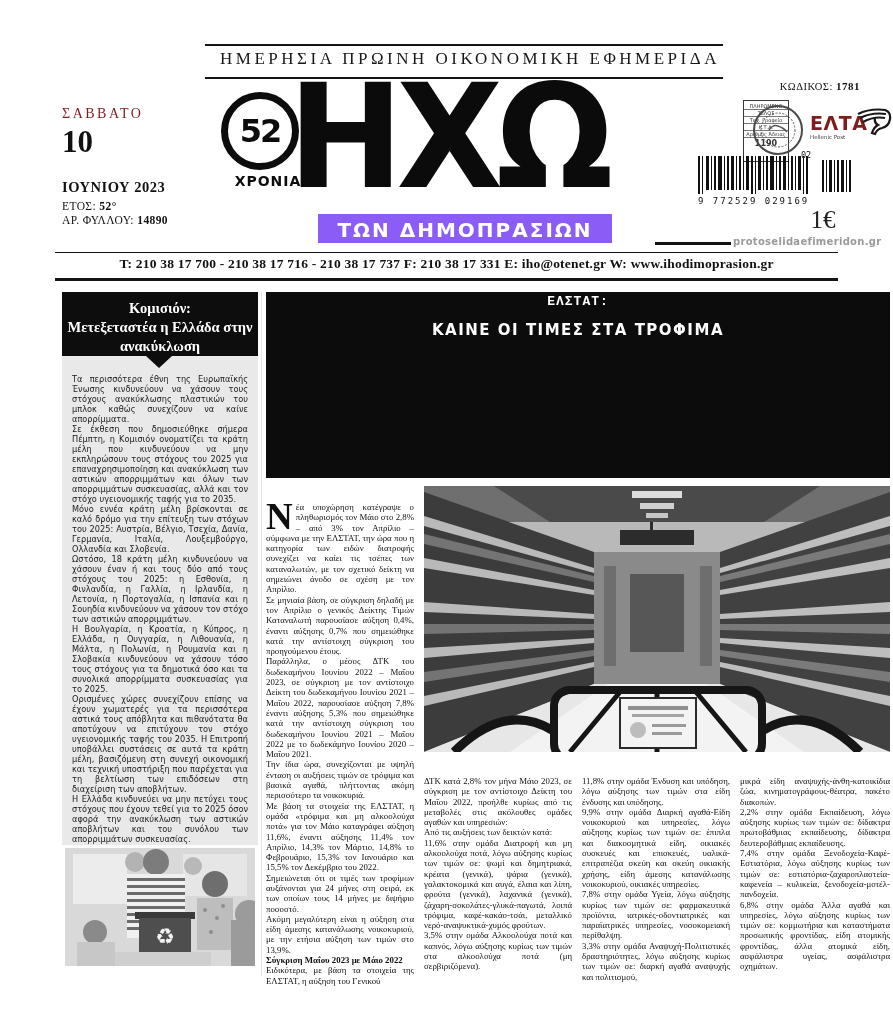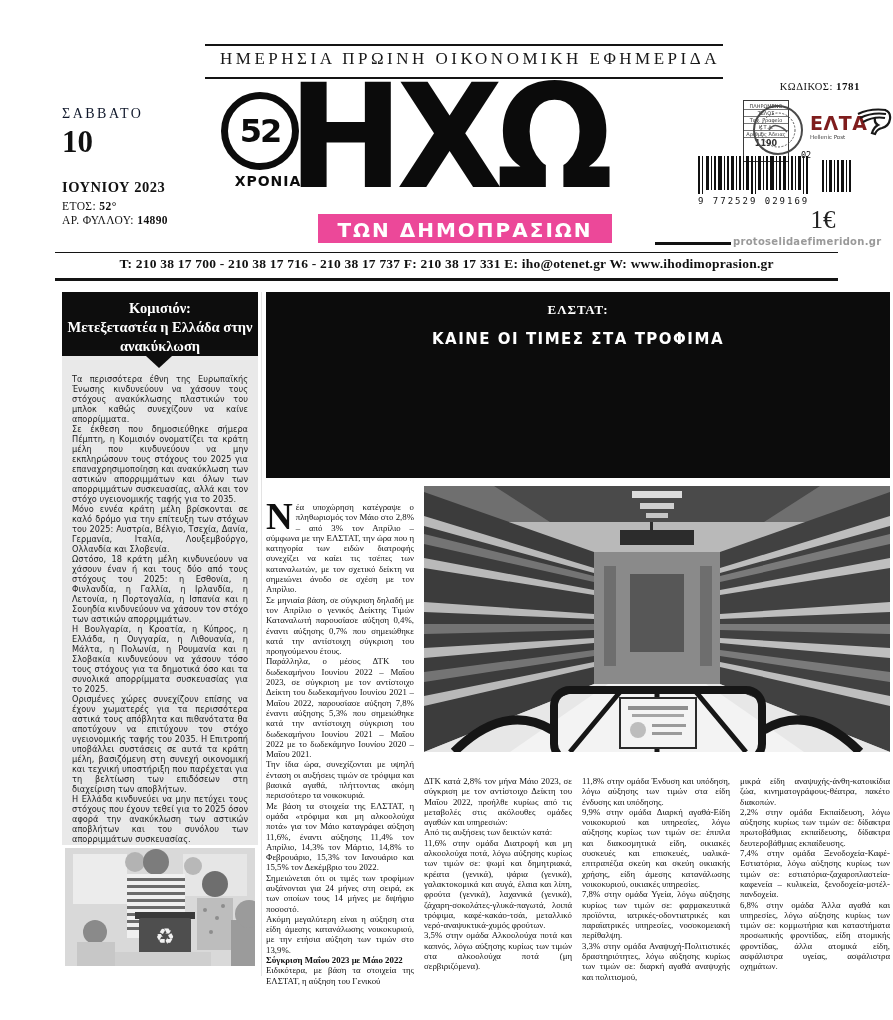--- a/index.html
+++ b/index.html
@@ -16,21 +16,21 @@
   .strapline {
     left:211px; top:49px; width:518px; text-align:center;
     font-size:17px; letter-spacing:3.5px; color:#181818;
     font-family:"Liberation Serif", serif;
   }
   .rule-top1 { left:205px; top:44px; width:518px; height:2px; }
   .rule-top2 { left:205px; top:77px; width:518px; height:2px; }
 
   
   .dateblock { left:62px; top:106px; width:150px; }
-  .weekday { font-size:14px; letter-spacing:2.5px; color:#0f172a; }
+  .weekday { font-size:14px; letter-spacing:2.5px; color:#7f1d1d; }
   .daynum { font-size:31px; font-weight:bold; margin-top:2px; }
   .monthyear { font-size:14.5px; font-weight:bold; margin-top:19px; letter-spacing:0.5px; }
   .etosblock { left:62px; top:200px; width:170px; font-size:11.5px; letter-spacing:0.4px; }
   .etosblock b { font-weight:bold; }
   .etosblock div { margin-bottom:2px; }
 
   
   .badge-circle {
     left:221px; top:92px; width:78px; height:78px; border:7px solid #0c0c0c;
     border-radius:50%; display:flex; align-items:center; justify-content:center;
@@ -40,21 +40,21 @@
   .badge-word { left:228px; top:173px; width:80px; text-align:center; font-family:"DejaVu Sans", sans-serif; font-weight:bold; font-size:14px; letter-spacing:1px; color:#0c0c0c; }
 
   
   .masthead-title {
     left:288px; top:55px; width:340px; height:160px; line-height:160px;
     font-family:"DejaVu Sans", sans-serif; font-weight:900; font-size:138px;
     letter-spacing:-7px; color:#0b0b0b; transform:scaleY(1.04); transform-origin:top left;
     white-space:nowrap;
   }
   .masthead-banner {
-    left:318px; top:214px; width:294px; height:29px; background:#ec4899;
+    left:318px; top:214px; width:294px; height:29px; background:#8b5cf6;
     color:#fff; font-family:"DejaVu Sans", sans-serif; font-weight:bold;
     font-size:20px; letter-spacing:2px; text-align:center; line-height:33px;
   }
 
   
   .kodikos { left:690px; top:80px; width:170px; text-align:right; font-size:10.5px; letter-spacing:0.5px; }
   .kodikos b { font-weight:bold; font-size:11px; }
   .stamp-box {
     left:698px; top:100px; width:46px; height:62px; border:1.5px solid #3a3a3a;
     font-family:"DejaVu Sans", sans-serif; text-align:center; padding-top:2px; color:#333;margin-left:45px;
@@ -100,21 +100,21 @@
   .sidebar-panel p { margin:0; }
   .sidebar-photo { left:65px; top:848px; width:190px; height:118px; }
 
   .gutter { left:261px; top:292px; width:1px; height:684px; background:#e3e3e3; }
 
   
   .main-head {
     left:266px; top:292px; width:624px; height:186px; background:#0c0c0c; color:#fff;
     text-align:center;
   }
-  .kicker { font-family:Liberation Serif, serif; font-weight:bold; font-size:13px; letter-spacing:1px; padding-top:10px; }
+  .kicker { font-family:Liberation Mono, monospace; font-weight:bold; font-size:13px; letter-spacing:1px; padding-top:2px; }
   .headline {
     font-family:"Liberation Serif", serif; font-weight:bold; font-size:44px;
     line-height:1.15; max-width:480px; margin:8px auto 0 auto;
   }
   .subhead { font-family:"DejaVu Sans", sans-serif; font-weight:bold; font-size:15px; letter-spacing:1.5px; margin-top:12px; }
 
   
   .col {
     font-family:"Liberation Serif", serif; font-size:8.8px; line-height:10.3px;
     text-align:justify; color:#0f0f0f; overflow:hidden;margin-top:16px;

